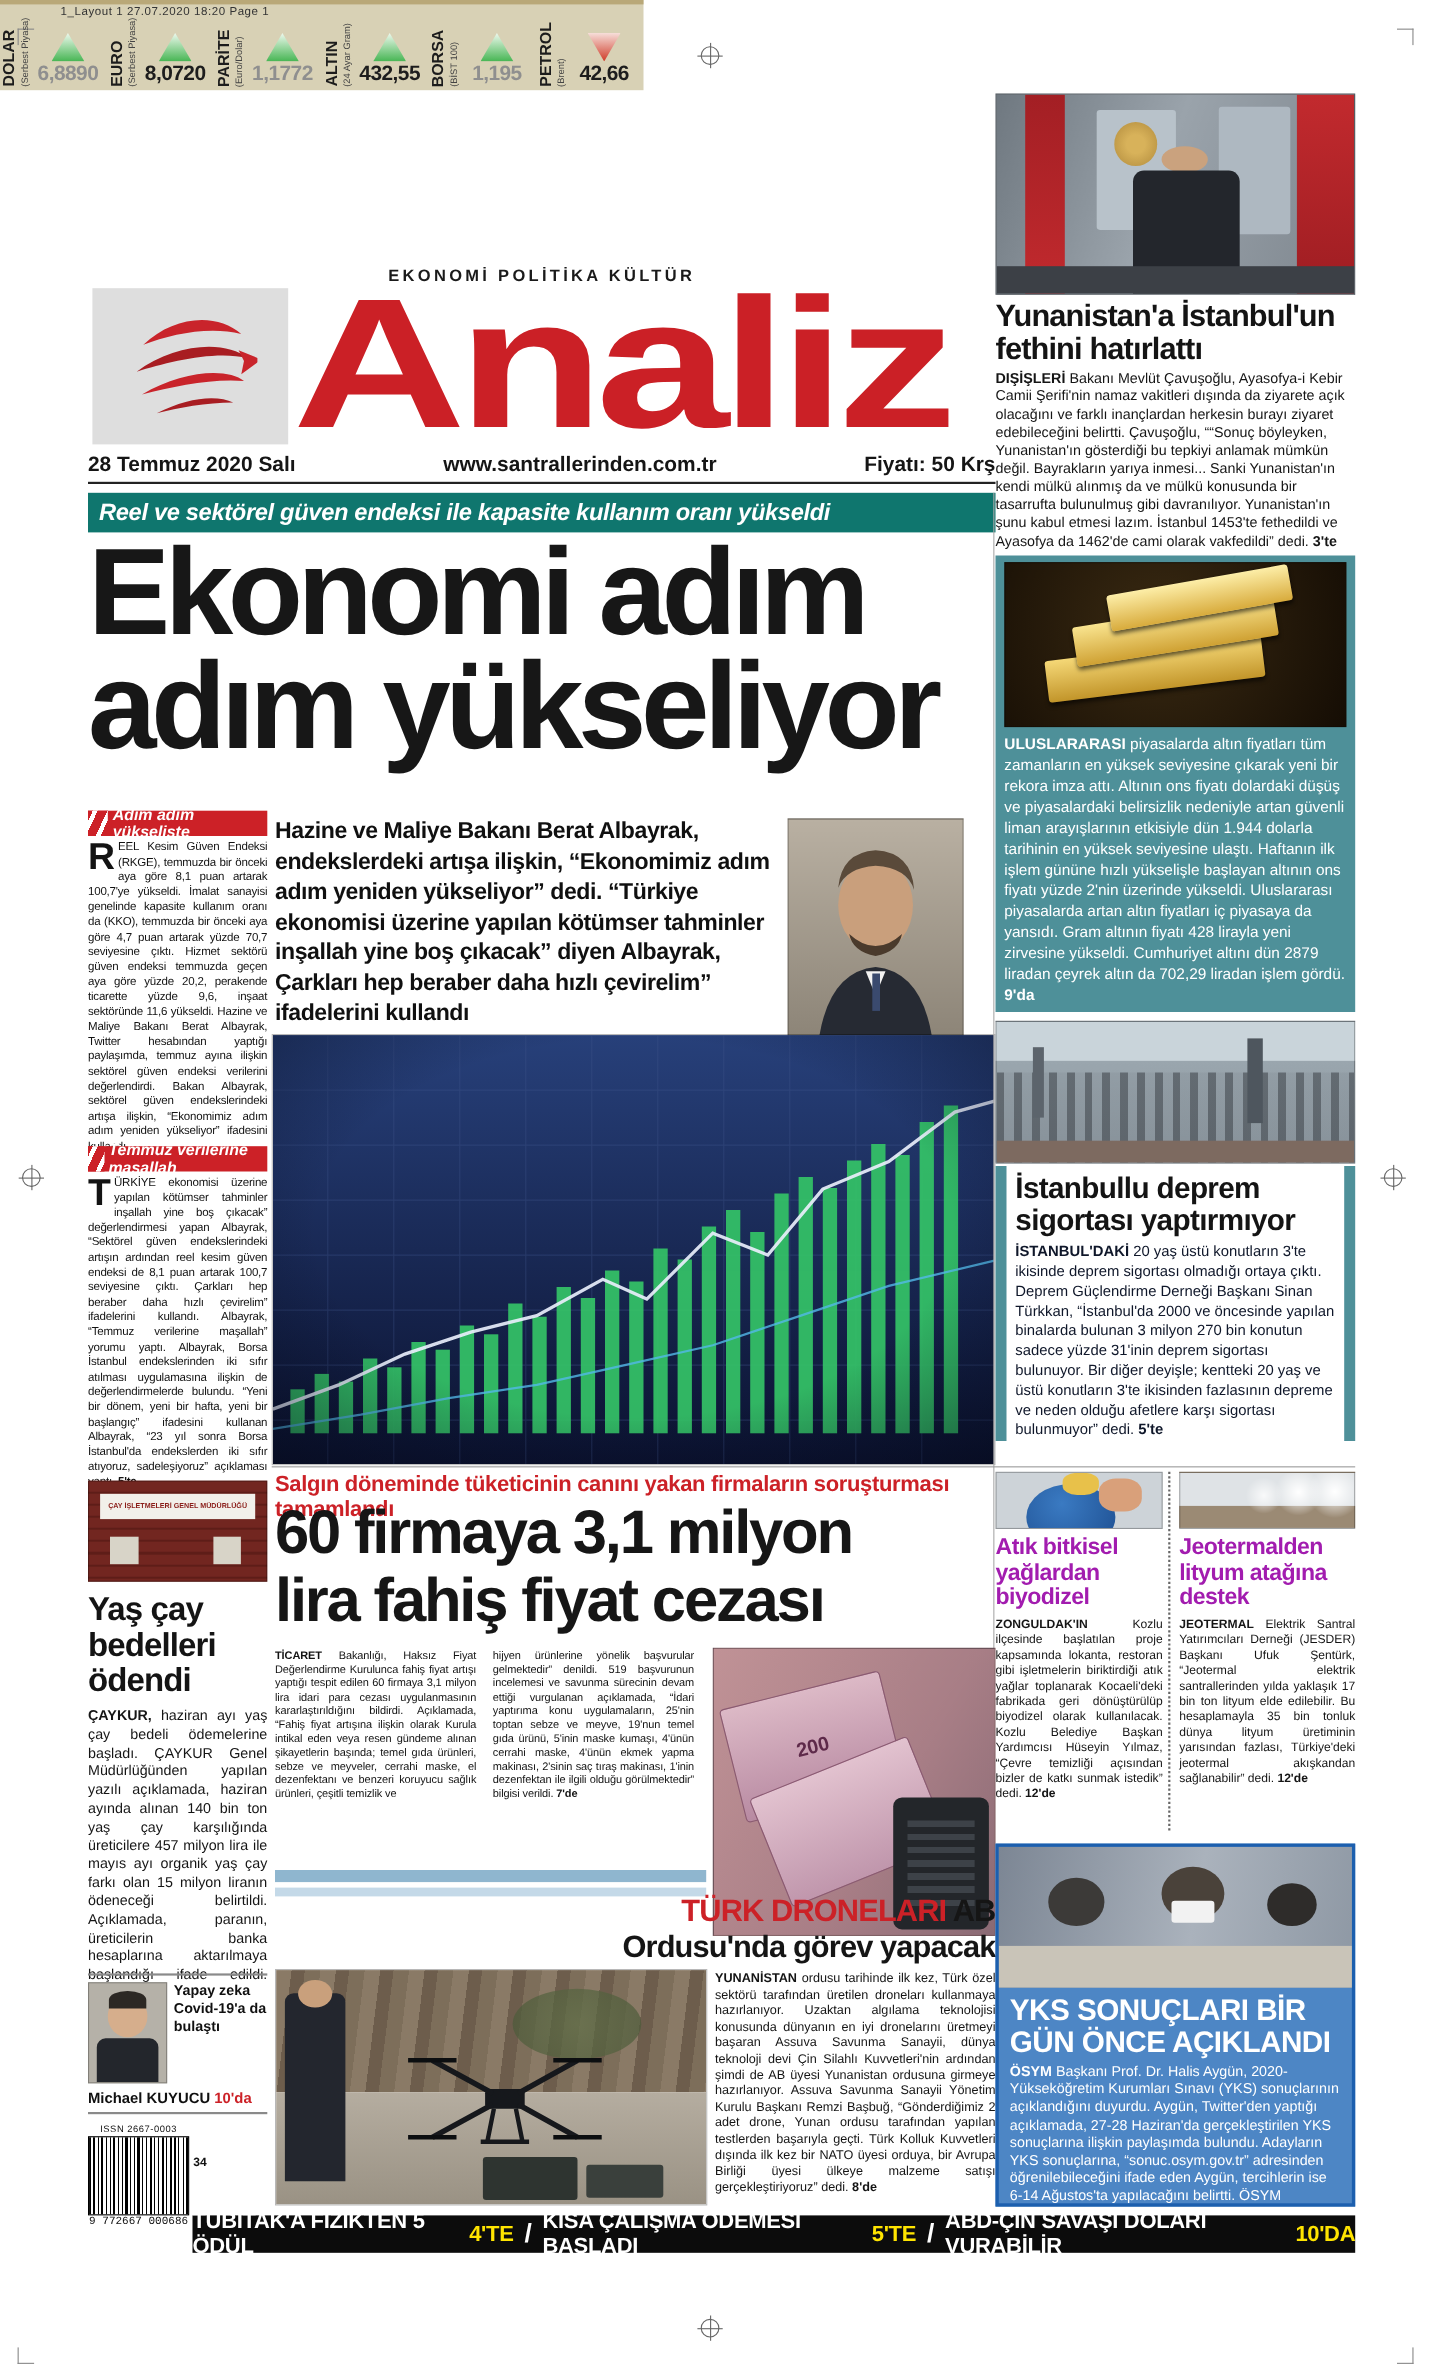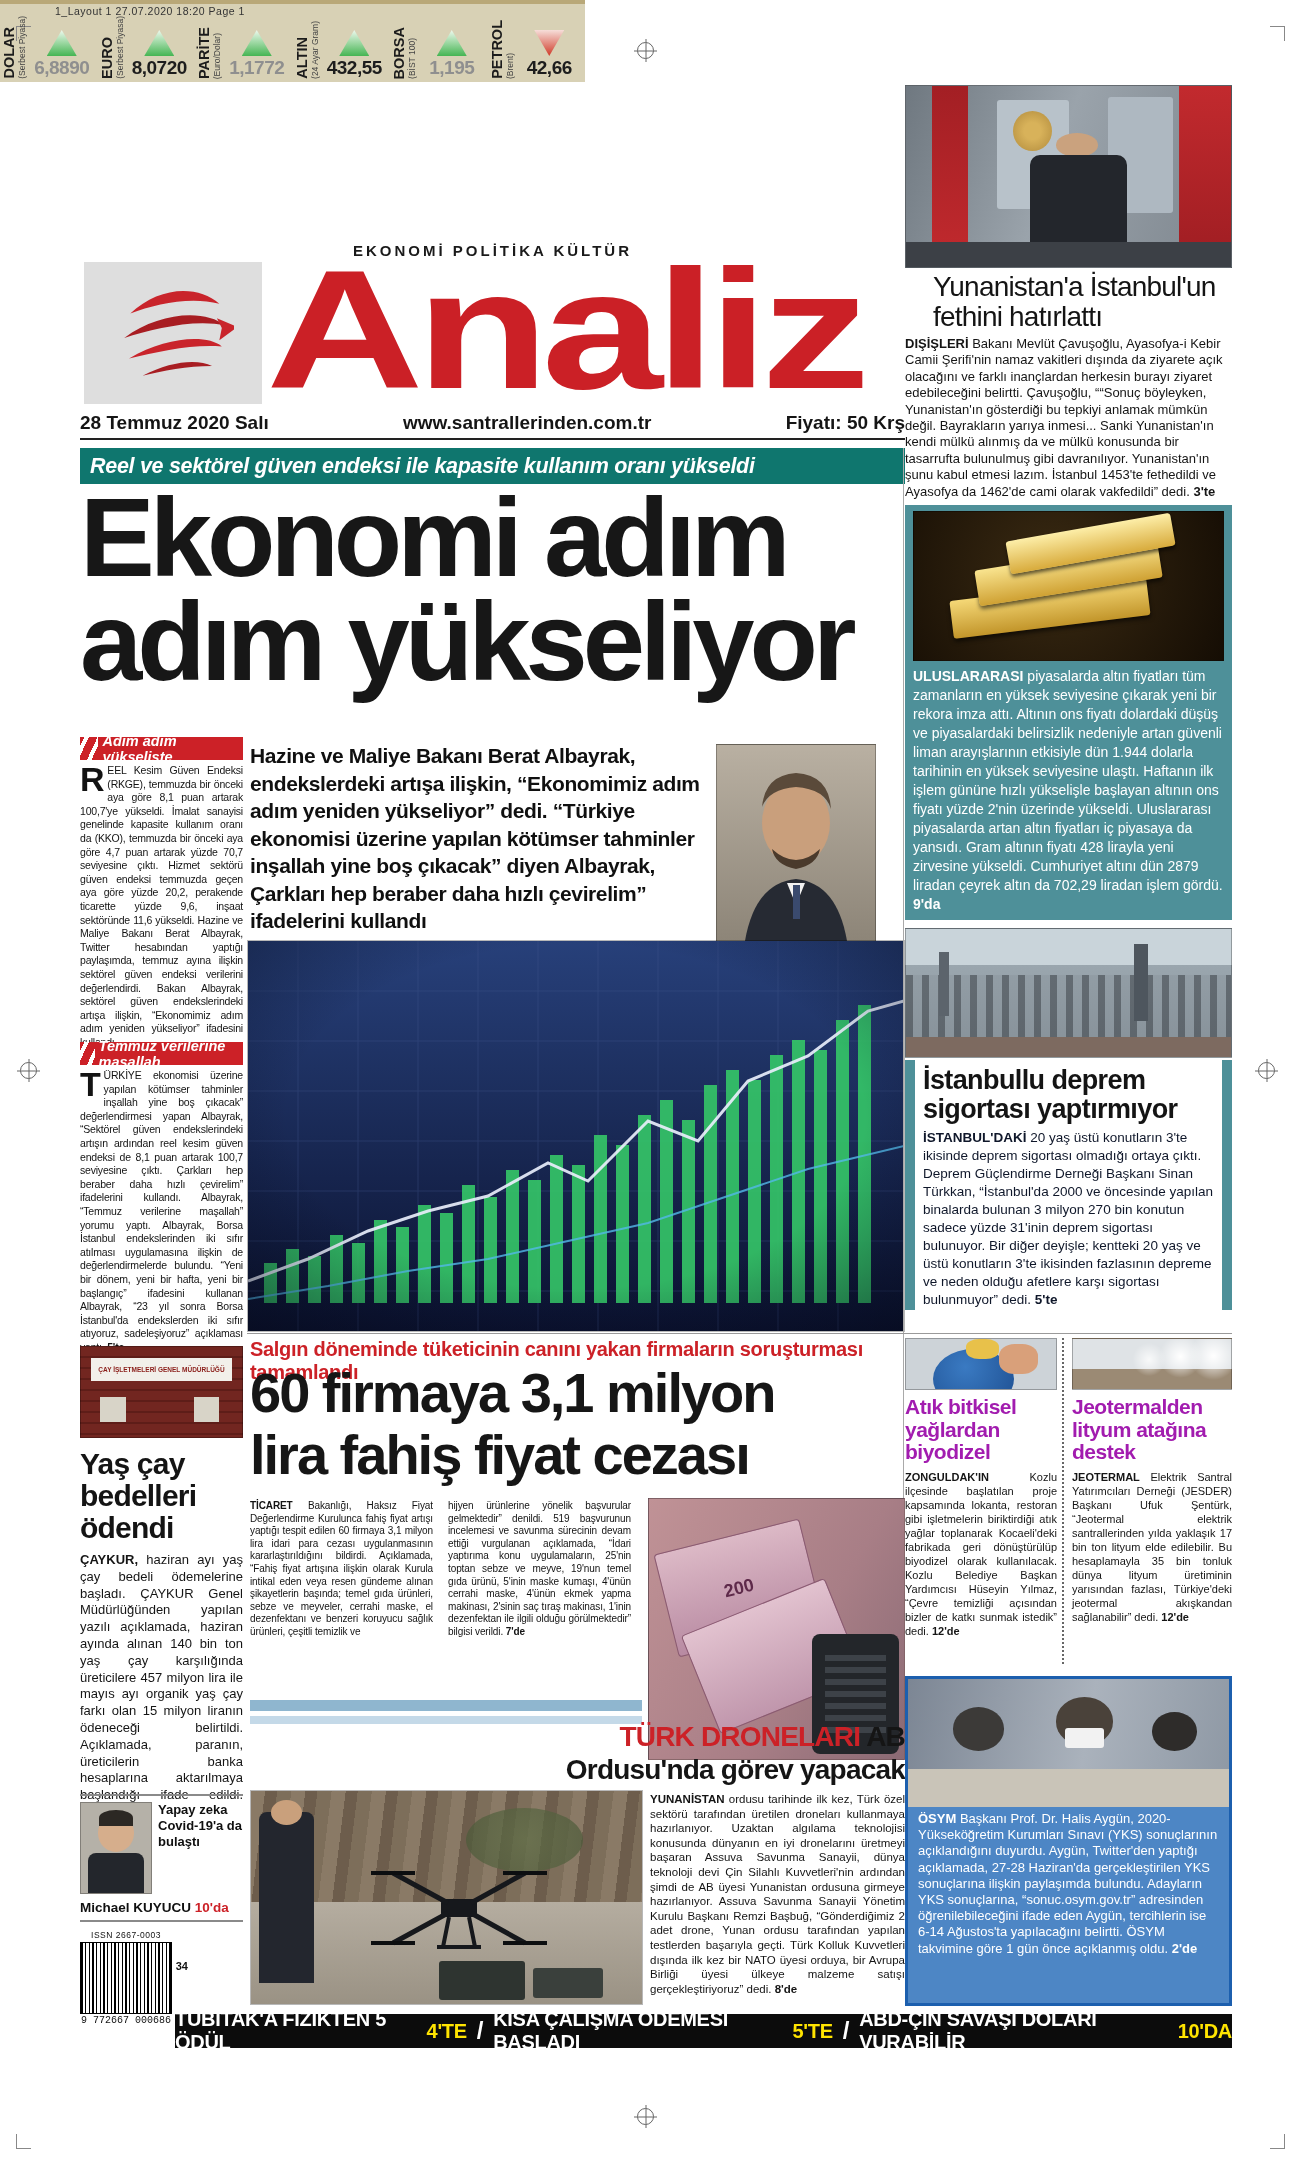--- a/index.html
+++ b/index.html
@@ -55,22 +55,22 @@
   #lead{left:250px;top:742px;width:462px;font-size:21px;line-height:27.5px;font-weight:bold;
         letter-spacing:-.4px;color:#101010;}
   .redhead{position:absolute;height:23px;background:#cc2127;color:#fff;display:flex;align-items:center;
            font-size:14.5px;font-weight:bold;font-style:italic;padding-right:4px;width:163px;box-sizing:border-box;}
   .stripes{width:20px;height:100%;margin-right:4px;
            background:repeating-linear-gradient(115deg,#cc2127 0 4px,#fff 4px 8px,#cc2127 8px 12px);}
   .sidebody{position:absolute;width:163px;font-size:10.5px;line-height:13.6px;letter-spacing:-.2px;color:#131313;}
   .dc{float:left;font-size:34px;line-height:27px;font-weight:bold;padding:2px 3px 0 0;}
   #vrule{left:903px;top:448px;width:1px;height:1252px;background:#a9a9a9;}
   
-  .rc-head{position:absolute;width:327px;font-size:28px;line-height:30px;font-weight:normal;
-           letter-spacing:-.8px;color:#141414;margin-left:28px;}
+  .rc-head{position:absolute;width:327px;font-size:28px;line-height:30px;font-weight:bold;
+           letter-spacing:-.8px;color:#141414;}
   .rc-body{position:absolute;width:327px;font-size:13px;line-height:16.4px;color:#151515;}
   #teal-box{left:905px;top:505px;width:327px;height:415px;background:#4e9099;box-sizing:border-box;
             padding:6px 8px;}
   .t-head{font-size:27px;line-height:29px;font-weight:bold;color:#fff;letter-spacing:-.6px;margin-top:8px;}
   .t-body{font-size:14px;line-height:19px;color:#fff;margin-top:6px;}
   #deprem{left:905px;top:1060px;width:327px;height:250px;border-left:10px solid #4e9099;
           border-right:10px solid #4e9099;box-sizing:border-box;padding:6px 8px 0 8px;background:#fff;}
   .d-head{font-size:27px;line-height:29px;font-weight:bold;letter-spacing:-.6px;color:#141414;}
   .d-body{font-size:13.5px;line-height:18px;margin-top:5px;color:#0f172a;}
   
@@ -471,20 +471,24 @@
   </div>
 
   <div class="abs" id="yks">
     <div class="photo" style="position:relative;width:100%;height:128px;border:none;background:linear-gradient(100deg,#7c8694,#aab2bc 55%,#8e98a4);">
       <div class="abs" style="left:0;bottom:0;width:100%;height:30%;background:#c9c4b8;"></div>
       <div class="abs" style="left:14%;top:22%;width:16%;height:34%;background:#3c3a38;border-radius:50%;"></div>
       <div class="abs" style="left:46%;top:14%;width:18%;height:38%;background:#4a423a;border-radius:50%;"></div>
       <div class="abs" style="left:49%;top:38%;width:12%;height:16%;background:#f2f2f2;border-radius:3px;"></div>
       <div class="abs" style="left:76%;top:26%;width:14%;height:30%;background:#2e2c2a;border-radius:50%;"></div>
     </div>
+    <div class="y-head">
+      <div>YKS SONUÇLARI BİR</div>
+      <div>GÜN ÖNCE AÇIKLANDI</div>
+    </div>
     <div class="y-body">
       <span class="li">ÖSYM</span><span> Başkanı Prof. Dr. Halis Aygün, 2020-Yükseköğretim Kurumları Sınavı (YKS) sonuçlarının açıklandığını duyurdu. Aygün, Twitter'den yaptığı açıklamada, 27-28 Haziran'da gerçekleştirilen YKS sonuçlarına ilişkin paylaşımda bulundu. Adayların YKS sonuçlarına, “sonuc.osym.gov.tr” adresinden öğrenilebileceğini ifade eden Aygün, tercihlerin ise 6-14 Ağustos'ta yapılacağını belirtti. ÖSYM takvimine göre 1 gün önce açıklanmış oldu.</span>
       <span class="pr">2'de</span>
     </div>
   </div>
 
   <div class="abs" id="bbar">
     <span class="bb-t">TÜBİTAK'A FİZİKTEN 5 ÖDÜL</span>
       <span class="bb-r">4'TE</span>
     <span class="bb-s">/</span>

